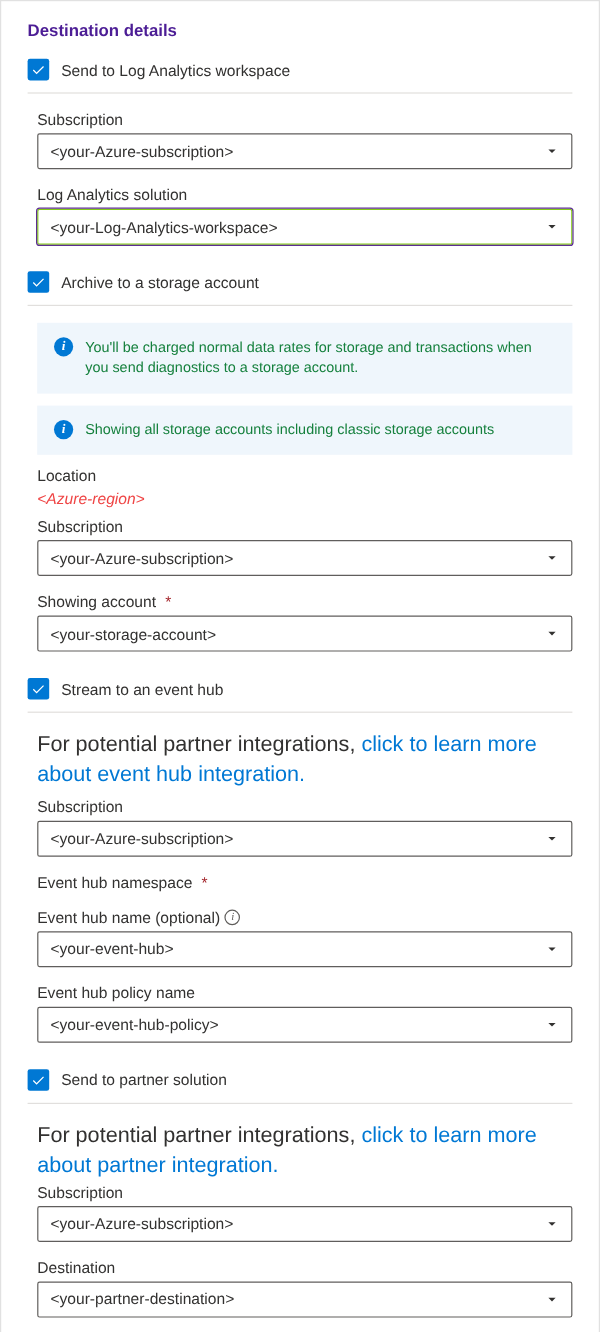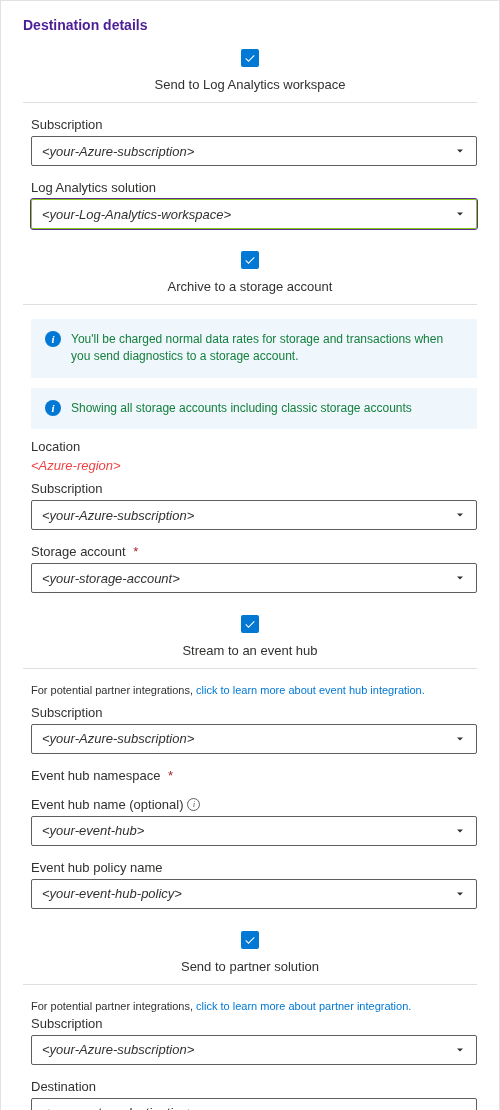--- a/index.html
+++ b/index.html
@@ -20,21 +20,20 @@
       font-size: 14px;
       font-weight: 600;
       margin-bottom: 16px;
       color: #4c1d95;
     }
     .checkbox-row {
       display: flex;
       align-items: center;
       gap: 10px;
       margin-bottom: 10px;
-      flex-direction: column;
     }
     .checkbox {
       width: 18px;
       height: 18px;
       background: #0078d4;
       border-radius: 2px;
       display: flex;
       align-items: center;
       justify-content: center;
       flex-shrink: 0;
@@ -87,21 +86,20 @@
     .select {
       width: 100%;
       height: 30px;
       border: 1px solid #605e5c;
       background: #ffffff;
       display: flex;
       align-items: center;
       justify-content: space-between;
       padding: 0 10px;
       font-size: 13px;
-      font-style: italic;
       color: #323130;
       cursor: pointer;
       border-radius: 2px;
     }
     .select.focused {
       border: 1px solid #84cc16;
       outline: 1px solid #5c2e91;
     }
     .chevron {
       width: 12px;
@@ -140,21 +138,21 @@
       font-weight: bold;
       font-style: italic;
       font-family: Georgia, serif;
     }
     .info-box .text {
       font-size: 12px;
       color: #15803d;
       line-height: 1.45;
     }
     .para {
-      font-size: 11px;
+      font-size: 18px;
       color: #323130;
       margin-bottom: 6px;
       line-height: 1.4;
     }
     .link {
       color: #0078d4;
       cursor: pointer;
     }
   </style>
 </head>
@@ -218,21 +216,21 @@
     <div class="field-label">Subscription</div>
     <div class="select">
       <span>&lt;your-Azure-subscription&gt;</span>
       <span class="chevron"><svg viewBox="0 0 16 16">
             <path d="M4 6l4 4 4-4z"></path>
           </svg></span>
     </div>
   </div>
   <div class="field">
     <div class="field-label">
-      <span>Storage account</span>
+      <span>Showing account</span>
         <span class="required">&nbsp;*</span>
     </div>
     <div class="select">
       <span>&lt;your-storage-account&gt;</span>
       <span class="chevron"><svg viewBox="0 0 16 16">
             <path d="M4 6l4 4 4-4z"></path>
           </svg></span>
     </div>
   </div>
 </div>

